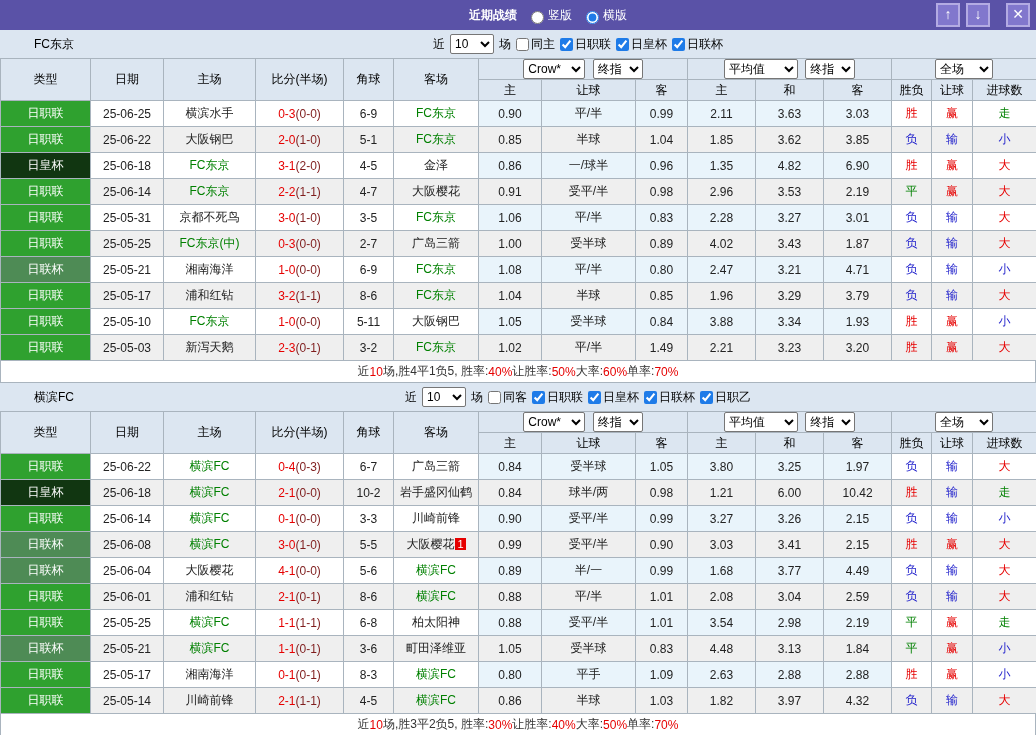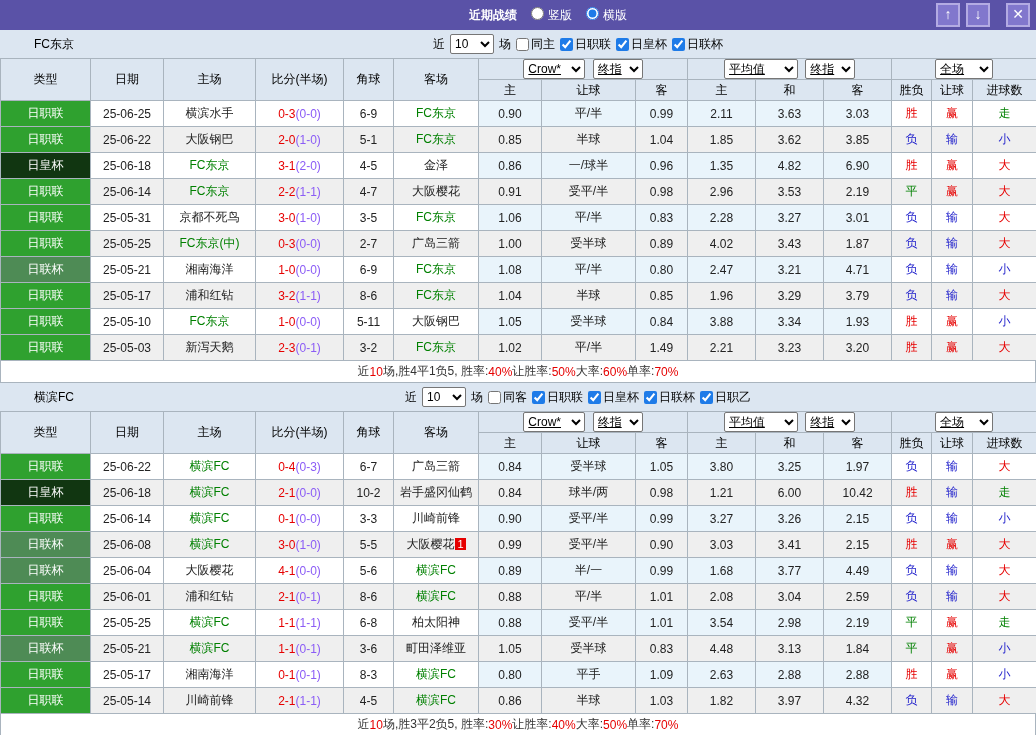--- a/index.html
+++ b/index.html
@@ -11,49 +11,49 @@
   :root {
     --purple: #5a52a7; --btnp: #8177cd; --btnb: #b3abe3;
     --hdrbg: #dce6f1; --bd: #a9b4be; --tint: #e9f4fb; --alt: #efefef;
     --j1: #2fa12f; --emp: #113611; --cup: #4e8b55;
     --red: #e60000; --blue: #2222cc; --green: #008000; --chk: #1e7be8;
   }
   
   .titlebar { height: 30px; background: var(--purple); display: flex; align-items: center; position: relative; }
   .title-center { flex: 1; display: flex; justify-content: center; align-items: center; gap: 14px; color: #fff; padding-left: 60px; }
   .page-title { font-weight: bold; font-size: 12px; }
-  .radio-group { display: flex; align-items: flex-start; gap: 4px; font-size: 12px; color:#fff; cursor: pointer; }
+  .radio-group { display: flex; align-items: flex-end; gap: 4px; font-size: 12px; color:#fff; cursor: pointer; }
   .radio-group input { width: 13px; height: 13px; accent-color: var(--chk); }
   .title-buttons { position: absolute; right: 6px; top: 3px; display: flex; gap: 6px; }
   .tbtn { width: 24px; height: 24px; background: var(--btnp); border: 2px solid var(--btnb);
           color: #fff; font-weight: bold; font-size: 14px; line-height: 18px; text-align: center; cursor: pointer; }
   .tbtn.close { margin-left: 10px; }
   
   .sec-header { height: 28px; background: var(--hdrbg); display: flex; align-items: center; }
   .team-name { width: 160px; padding-left: 34px; color: #000; }
   .filters { flex: 1; display: flex; justify-content: center; align-items: center; gap: 5px; margin-right: 40px; }
   .filters .flabel { color: #000; }
   .fsel, .hsel { font-size: 12px; height: 20px; border: 1px solid #767676; background: #fff; border-radius: 2px; }
   .fchk { display: inline-flex; align-items: center; gap: 2px; color: #000; cursor: pointer; }
   .fchk input { width: 13px; height: 13px; accent-color: var(--chk); }
   
   table { border-collapse: collapse; table-layout: fixed; width: 1036px; }
   th, td { border: 1px solid var(--bd); text-align: center; white-space: nowrap; overflow: hidden; }
   thead th { background: var(--hdrbg); font-weight: normal; height: 21px; color: #000; }
-  .selcell select { margin: 0 2px; text-decoration: underline; }
+  .selcell select { margin: 0 2px; }
   tbody td { height: 26px; background: #fff; }
   tr.even td { background: var(--alt); }
   tr.odd td.odds { background: var(--tint); }
   td.type { color: #fff; }
   td.type.j1 { background: var(--j1); }
   td.type.emp { background: var(--emp); }
   td.type.cup { background: var(--cup); }
   .tgreen { color: var(--green); }
   .score-main { color: var(--red); }
-  .half { color: #8b5cf6; margin-top: 30px; }
+  .half { color: #7f1d1d; margin-top: 30px; }
   .res-r { color: var(--red); } .res-b { color: var(--blue); } .res-g { color: var(--green); }
   .badge { background: var(--red); color: #fff; padding: 0 2px; margin-left: 1px; font-size: 11px; }
   .summary-row { height: 22px; display: flex; align-items: center; justify-content: center;
                  border: 1px solid var(--bd); border-top: none; color: #333; background: #fff; }
   .summary-row .red { color: var(--red); }
 </style>
 </head>
 <body>
 
 <div class="titlebar">

